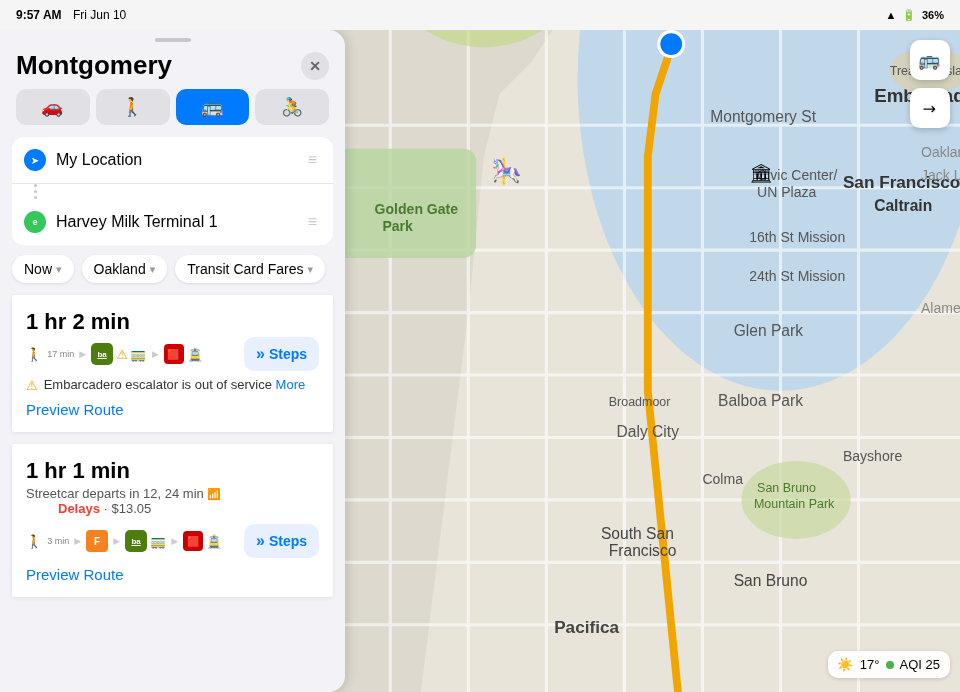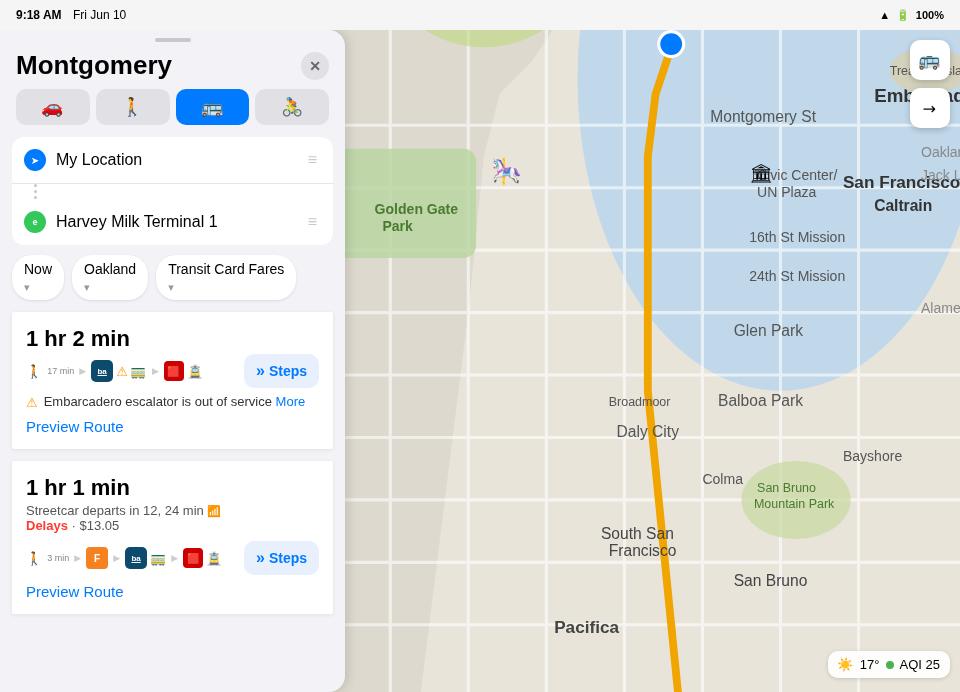--- a/index.html
+++ b/index.html
@@ -200,25 +200,24 @@
       flex-wrap: wrap;
     }
     .filter-chip {
       background: white;
       border-radius: 20px;
       padding: 6px 12px;
       font-size: 14px;
       font-weight: 500;
       color: #000;
       display: flex;
-      align-items: flex-start;
+      align-items: center;
       gap: 4px;
       cursor: pointer;
       box-shadow: 0 1px 3px rgba(0,0,0,0.1);
-      flex-direction: column;
     }
     .filter-chip .chevron { color: #999; font-size: 11px; }
 
     
     .route-card {
       background: white;
       border-radius: 2px;
       margin: 0 12px 12px;
       padding: 14px;
       box-shadow: 0 1px 4px rgba(0,0,0,0.08);
@@ -252,21 +251,21 @@
       border-radius: 5px;
       display: flex;
       align-items: center;
       justify-content: center;
       font-size: 10px;
       font-weight: 700;
       color: white;
       flex-shrink: 0;
     }
     .icon-muni { background: #cc0000; }
-    .icon-bart { background: #0c4a6e; text-decoration: underline; }
+    .icon-bart { background: #4d7c0f; text-decoration: underline; }
 
     .steps-btn {
       background: #e8f0fe;
       border-radius: 10px;
       padding: 8px 12px;
       display: flex;
       align-items: center;
       gap: 4px;
       cursor: pointer;
       font-size: 14px;
@@ -499,21 +498,21 @@
       <span>Embarcadero escalator is out of service <span class="more-link">More</span></span>
     </div>
 
     <a class="preview-link">Preview Route</a>
   </div>
 
   <div class="route-card">
     <div class="route-duration">1 hr 1 min</div>
     <div class="route-subtitle">
       Streetcar departs in 12, 24 min <span style="color:#ff3b30; font-size:11px;">📶</span><br>
-      <span style="color:#ff3b30; font-weight:600;">Delays</span> · $13.05
+      <span style="color:#ff3b30; font-weight:600;margin-left:32px;">Delays</span> · $13.05
     </div>
 
     <div class="route-steps-row">
       <div class="route-icons">
         <span style="font-size:13px; color:#555;">🚶</span>
         <span style="font-size:9px; color:#888; margin-left:2px;text-align:right;">3 min</span>
         <span style="font-size:9px; color:#ccc; margin:0 2px;">▶</span>
 
         <span class="transit-icon" style="background:#f5821f; font-size:10px; width:22px; height:22px; border-radius:4px; display:inline-flex; align-items:center; justify-content:center; color:white; font-weight:700;">F</span>
         <span style="font-size:9px; color:#ccc; margin:0 2px;">▶</span>
@@ -529,21 +528,21 @@
       </div>
     </div>
 
     <a class="preview-link">Preview Route</a>
   </div>
 
 </div>
 
 <div class="status-bar">
   <div>
-    <span>9:18 AM</span>
+    <span>9:57 AM</span>
     <span style="margin-left:8px; font-weight:400;">Fri Jun 10</span>
   </div>
   <div class="status-right">
     <span>▲</span>
     <span>🔋</span>
-    <span>100%</span>
+    <span>36%</span>
   </div>
 </div>
 
 </body></html>

